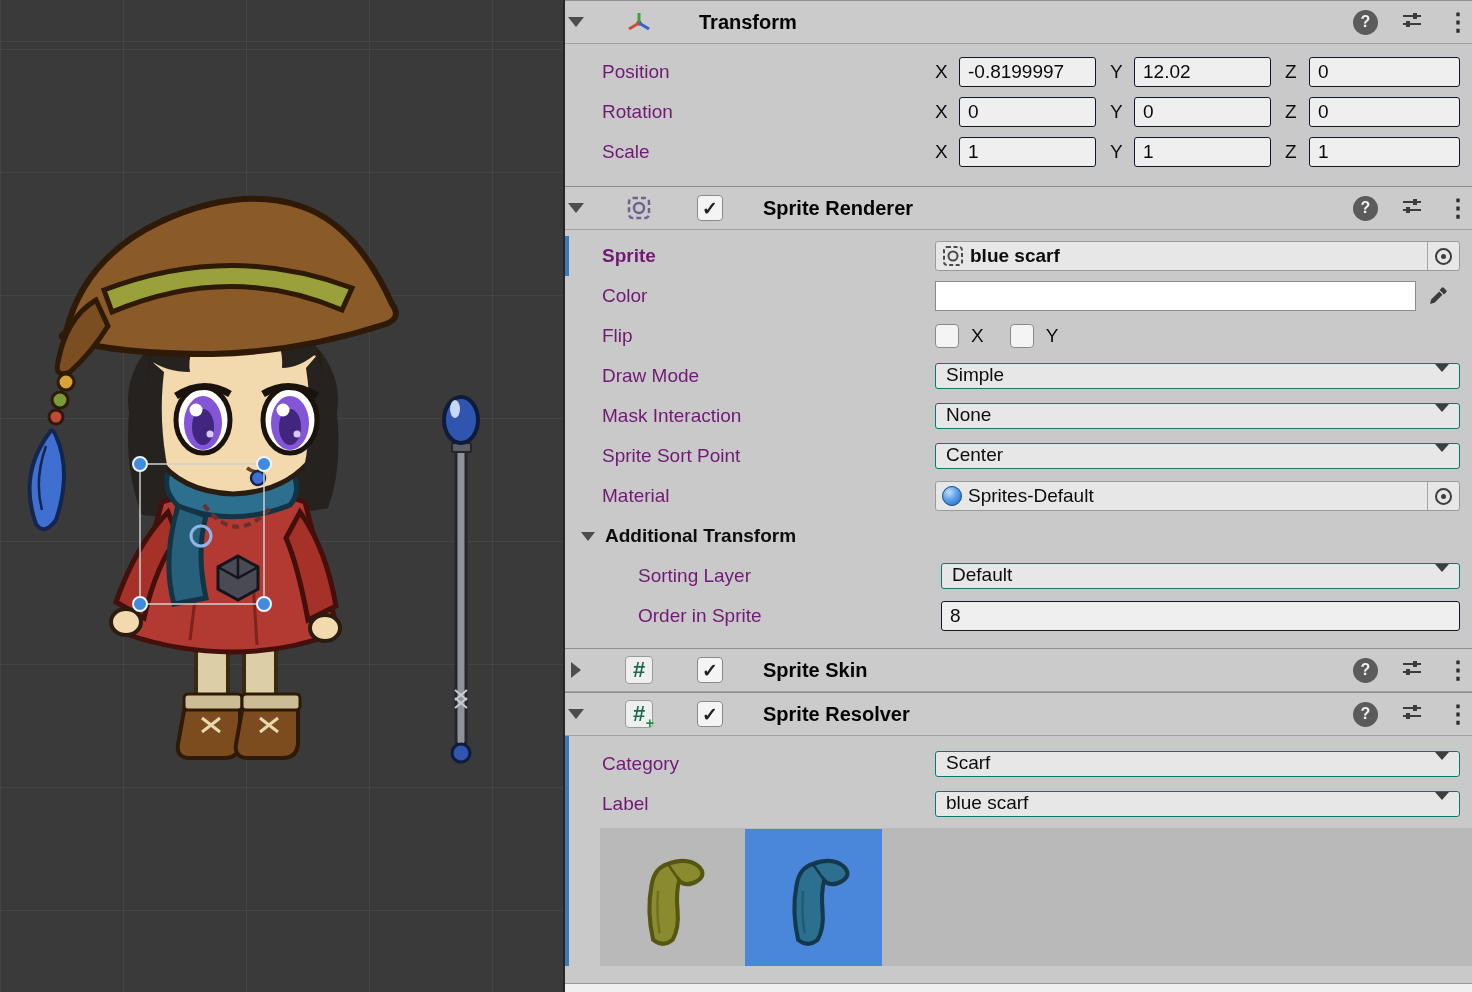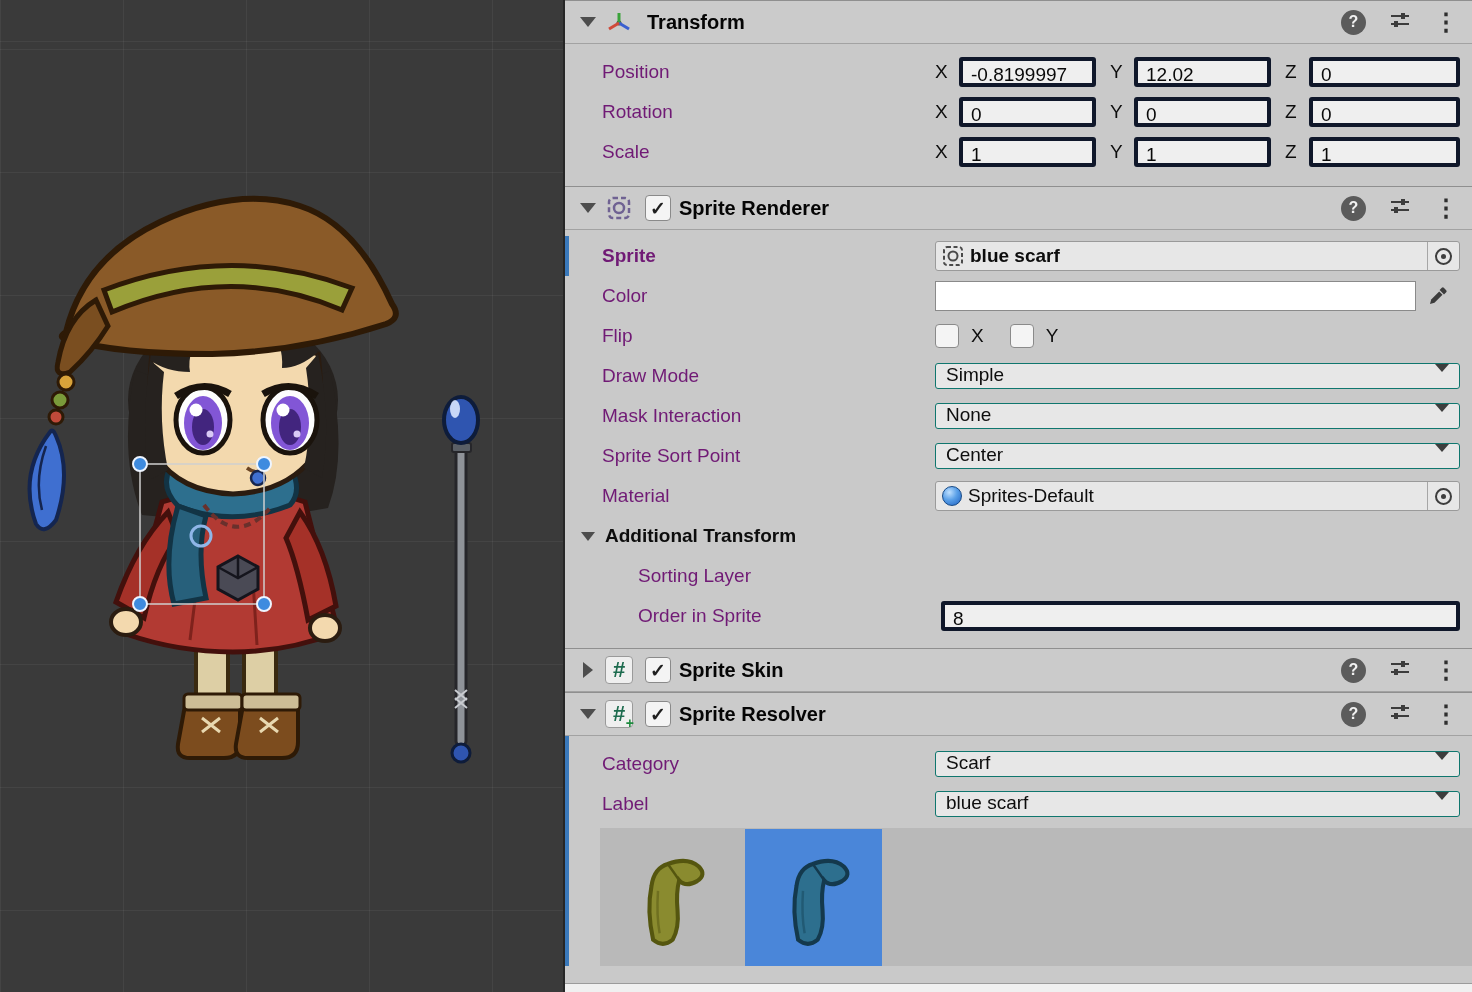--- a/index.html
+++ b/index.html
@@ -25,23 +25,24 @@
 
   
   .inspector {
     width:907px; height:992px; flex:none; position:relative;
     background:#c9c9c9; color:#0d0d0d; font-size:19px; overflow:hidden;
   }
   .stripe { position:absolute; left:0; width:4px; z-index:6; }
 
   .chead {
     height:44px; display:flex; align-items:center;
-    padding:0 14px; background:#cbcbcb;
+    padding:0 2px; background:#cbcbcb;
     border-top:1px solid #8f8f8f; border-bottom:1px solid #a2a2a2;
     position:relative;
+    gap:32px;
   }
   .chead:first-child { border-top:none; }
   .fold { width:18px; flex:none; display:flex; align-items:center; justify-content:center; cursor:pointer; }
   .tri-down { width:0; height:0; border-left:8px solid transparent; border-right:8px solid transparent; border-top:10px solid #4d4d4d; }
   .tri-right { width:0; height:0; border-top:8px solid transparent; border-bottom:8px solid transparent; border-left:10px solid #4d4d4d; }
   .tri-small { border-left-width:7px; border-right-width:7px; border-top-width:9px; }
   .cicon { margin:0 6px 0 8px; flex:none; display:flex; align-items:center; justify-content:center; width:28px; height:28px; }
   .ctitle { font-weight:bold; font-size:20px; margin-left:8px; color:#050505; }
   .hicons { margin-left:auto; display:flex; align-items:center; gap:22px; }
   .help {
@@ -73,21 +74,21 @@
   .row.fold-row { padding-left:14px; font-weight:bold; gap:8px; }
 
   .vec { display:flex; flex:1; min-width:0; }
   .vgroup { flex:1; display:flex; align-items:center; min-width:0; }
   .vgroup .ax { width:24px; flex:none; }
   .vgroup .field { margin-right:14px; }
   .vgroup:last-child .field { margin-right:0; }
 
   .field {
     flex:1; min-width:0; height:30px; line-height:28px;
-    background:#efefef; border:4px solid #0f172a; border-radius:3px;
+    background:#efefef; border:1px solid #0f172a; border-radius:3px;
     padding:0 8px; color:#090909; white-space:nowrap; overflow:hidden; cursor:text;
   }
 
   .dropdown {
     flex:1; min-width:0; height:26px;
     background:#e7e7e7; border:1px solid #0f766e; border-radius:3px;
     display:flex; align-items:flex-start; padding:0 10px; cursor:pointer;
   }
   .dd-caret { margin-left:auto; width:0; height:0;
     border-left:7px solid transparent; border-right:7px solid transparent; border-top:8px solid #3d3d3d; }
@@ -404,20 +405,24 @@
 
     <div class="row fold-row">
       <span class="fold">
           <span class="tri-down tri-small"></span>
         </span>
       <span>Additional Transform</span>
     </div>
 
     <div class="row indent">
       <span class="plabel">Sorting Layer</span>
+      <div class="dropdown">
+        <span>Default</span>
+        <span class="dd-caret"></span>
+      </div>
     </div>
 
     <div class="row indent">
       <span class="plabel">Order in Sprite</span>
       <div class="field">8</div>
     </div>
   </div>
 
   <div class="chead">
     <span class="fold">

